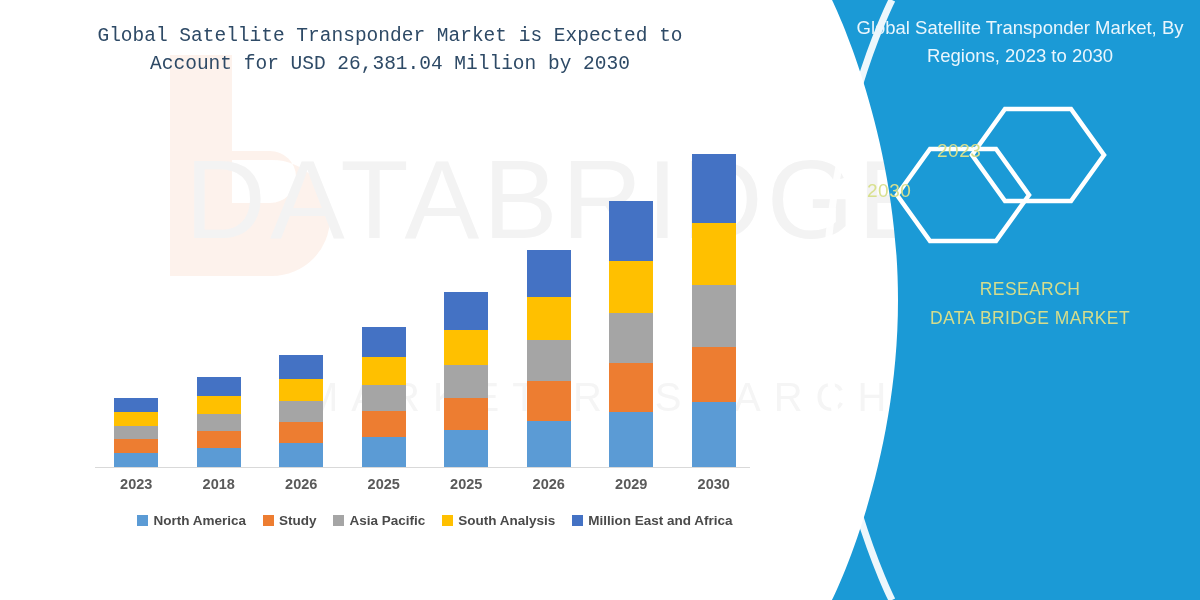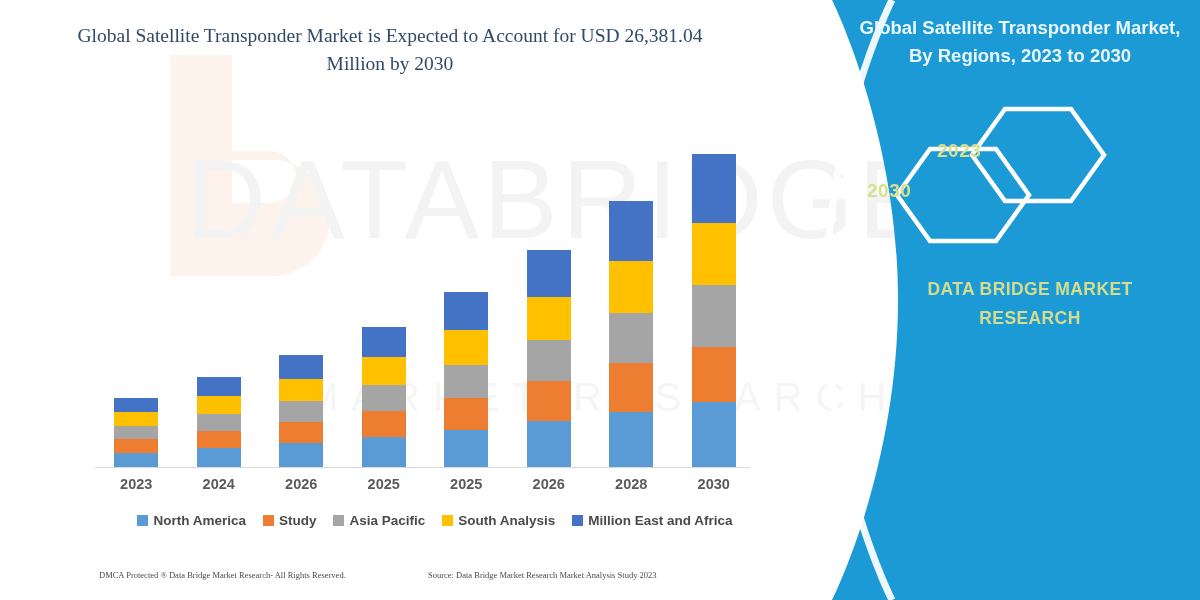--- a/index.html
+++ b/index.html
@@ -26,21 +26,21 @@
   .wm-main { left:185px; top:135px; font-size:112px; letter-spacing:4px; }
   .wm-sub  { left:305px; top:375px; font-size:40px; letter-spacing:13px; color:#f5f5f5; }
 
   
   .chart-area {
     position:absolute; left:0; top:0; width:800px; height:600px; z-index:3;
   }
   .title {
     position:absolute; left:60px; top:22px; width:660px;
     text-align:center; color:#2e4a66; font-size:19.5px; line-height:1.45;
-    font-family:Liberation Serif, serif;
+    font-family:Liberation Mono, monospace;
   }
   .axis-line {
     position:absolute; left:95px; top:467px; width:655px; height:1px;
     background:#d9d9d9;
   }
   .bars {
     position:absolute; left:95px; top:120px; width:660px; height:347px;
     display:flex; align-items:flex-end; justify-content:space-around;
   }
   .bar-col { width:74px; display:flex; flex-direction:column; justify-content:flex-end;
@@ -72,21 +72,21 @@
     font-family:"Liberation Serif", serif; white-space:nowrap;
   }
   .foot-left  { left:99px; top:2px; }
   .foot-right { left:428px; top:2px; }
 
   
   .blue-panel {
     position:absolute; right:0; top:0; width:420px; height:600px; z-index:2;
   }
   .blue-panel svg { display:block; }
-  .panel-content { position:absolute; right:0; top:0; width:420px; height:500px; z-index:4;font-weight:bold; }
+  .panel-content { position:absolute; right:0; top:0; width:420px; height:500px; z-index:4; }
   .panel-title {
     position:absolute; left:75px; top:14px; width:330px; text-align:center;
     color:#eaf6fd; font-size:18.5px; line-height:1.5;
     font-family:"Liberation Sans", sans-serif;
   }
   .hexes { position:absolute; left:105px; top:105px; width:300px; height:140px; }
   .hex-label {
     position:absolute; font-size:19px; color:#d8e08e;
     font-family:"Liberation Sans", sans-serif; letter-spacing:.5px;
   }
@@ -120,22 +120,22 @@
     <div class="panel-title">Global Satellite Transponder Market, By Regions, 2023 to 2030</div>
 
     <svg class="hexes" viewBox="0 0 300 140">
       <polygon points="120,4 186,4 219,50 186,96 120,96 87,50" fill="none" stroke="#ffffff" stroke-width="4.5"></polygon>
       <polygon points="45,44 111,44 144,90 111,136 45,136 12,90" fill="none" stroke="#ffffff" stroke-width="4.5"></polygon>
     </svg>
     <div class="hex-label hex-2023">2023</div>
     <div class="hex-label hex-2030">2030</div>
 
     <div class="brand">
+      <div>RESEARCH</div>
       <div>DATA BRIDGE MARKET</div>
-      <div>RESEARCH</div>
     </div>
 
   </div>
 
   <div class="chart-area">
     <div class="title">Global Satellite Transponder Market is Expected to Account for USD 26,381.04 Million by 2030</div>
 
     <div class="bars" id="bars">
         <div class="bar-col">
           <div class="bar">
@@ -206,26 +206,26 @@
             <div class="seg" style="height: 62px; background: rgb(255, 192, 0);"></div>
             <div class="seg" style="height: 62px; background: rgb(165, 165, 165);"></div>
             <div class="seg" style="height: 55px; background: rgb(237, 125, 49);"></div>
             <div class="seg" style="height: 65px; background: rgb(91, 155, 213);"></div>
           </div>
         </div>
       </div>
     <div class="axis-line"></div>
     <div class="xlabels" id="xlabels">
         <span>2023</span>
-        <span>2024</span>
+        <span>2018</span>
         <span>2026</span>
         <span>2025</span>
         <span>2025</span>
         <span>2026</span>
-        <span>2028</span>
+        <span>2029</span>
         <span>2030</span>
       </div>
 
     <div class="legend" id="legend">
         <div class="legend-item">
           <span class="legend-swatch" style="background: rgb(91, 155, 213);"></span>
           <span class="legend-label">North America</span>
         </div>
         <div class="legend-item">
           <span class="legend-swatch" style="background: rgb(237, 125, 49);"></span>
@@ -238,19 +238,15 @@
         <div class="legend-item">
           <span class="legend-swatch" style="background: rgb(255, 192, 0);"></span>
           <span class="legend-label">South Analysis</span>
         </div>
         <div class="legend-item">
           <span class="legend-swatch" style="background: rgb(68, 114, 196);"></span>
           <span class="legend-label">Million East and Africa</span>
         </div>
       </div>
 
-    <div class="footer">
-      <span class="foot-left">DMCA Protected ® Data Bridge Market Research-  All Rights Reserved.</span>
-      <span class="foot-right">Source: Data Bridge Market Research  Market Analysis Study 2023</span>
-    </div>
   </div>
 
 </div>
 
 </body></html>

